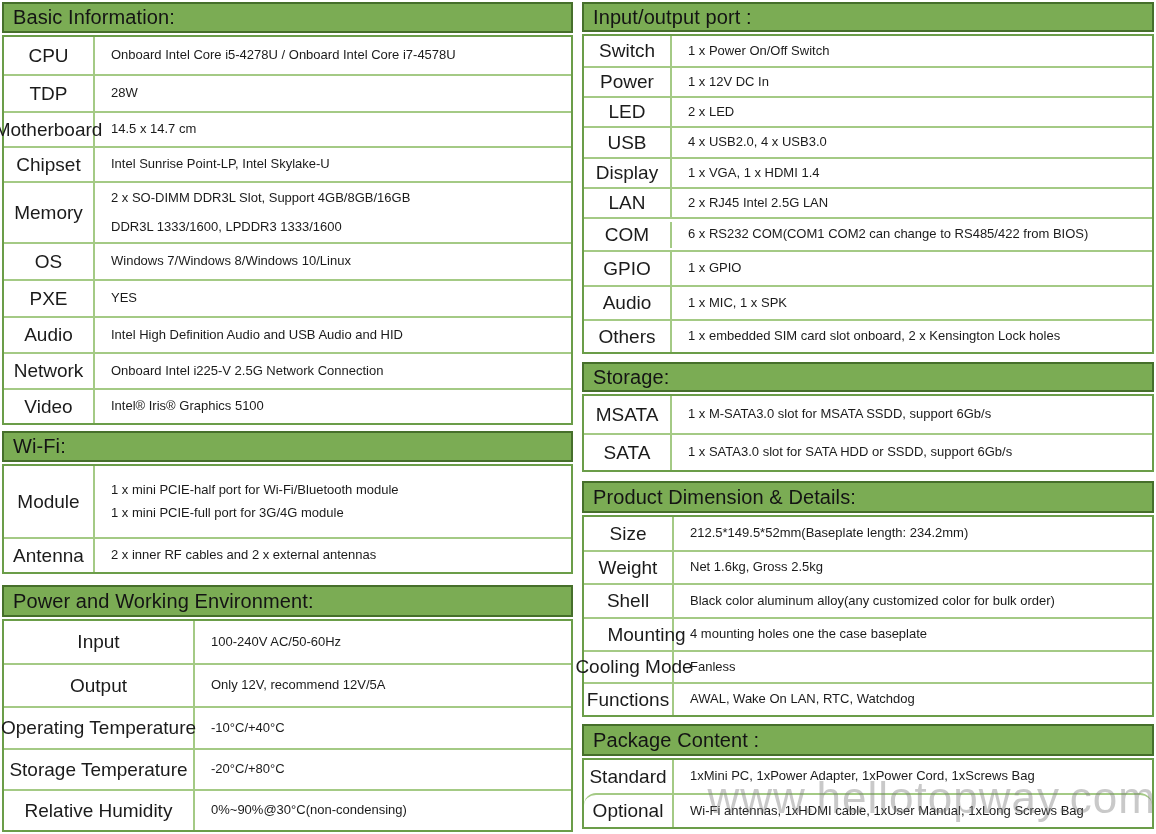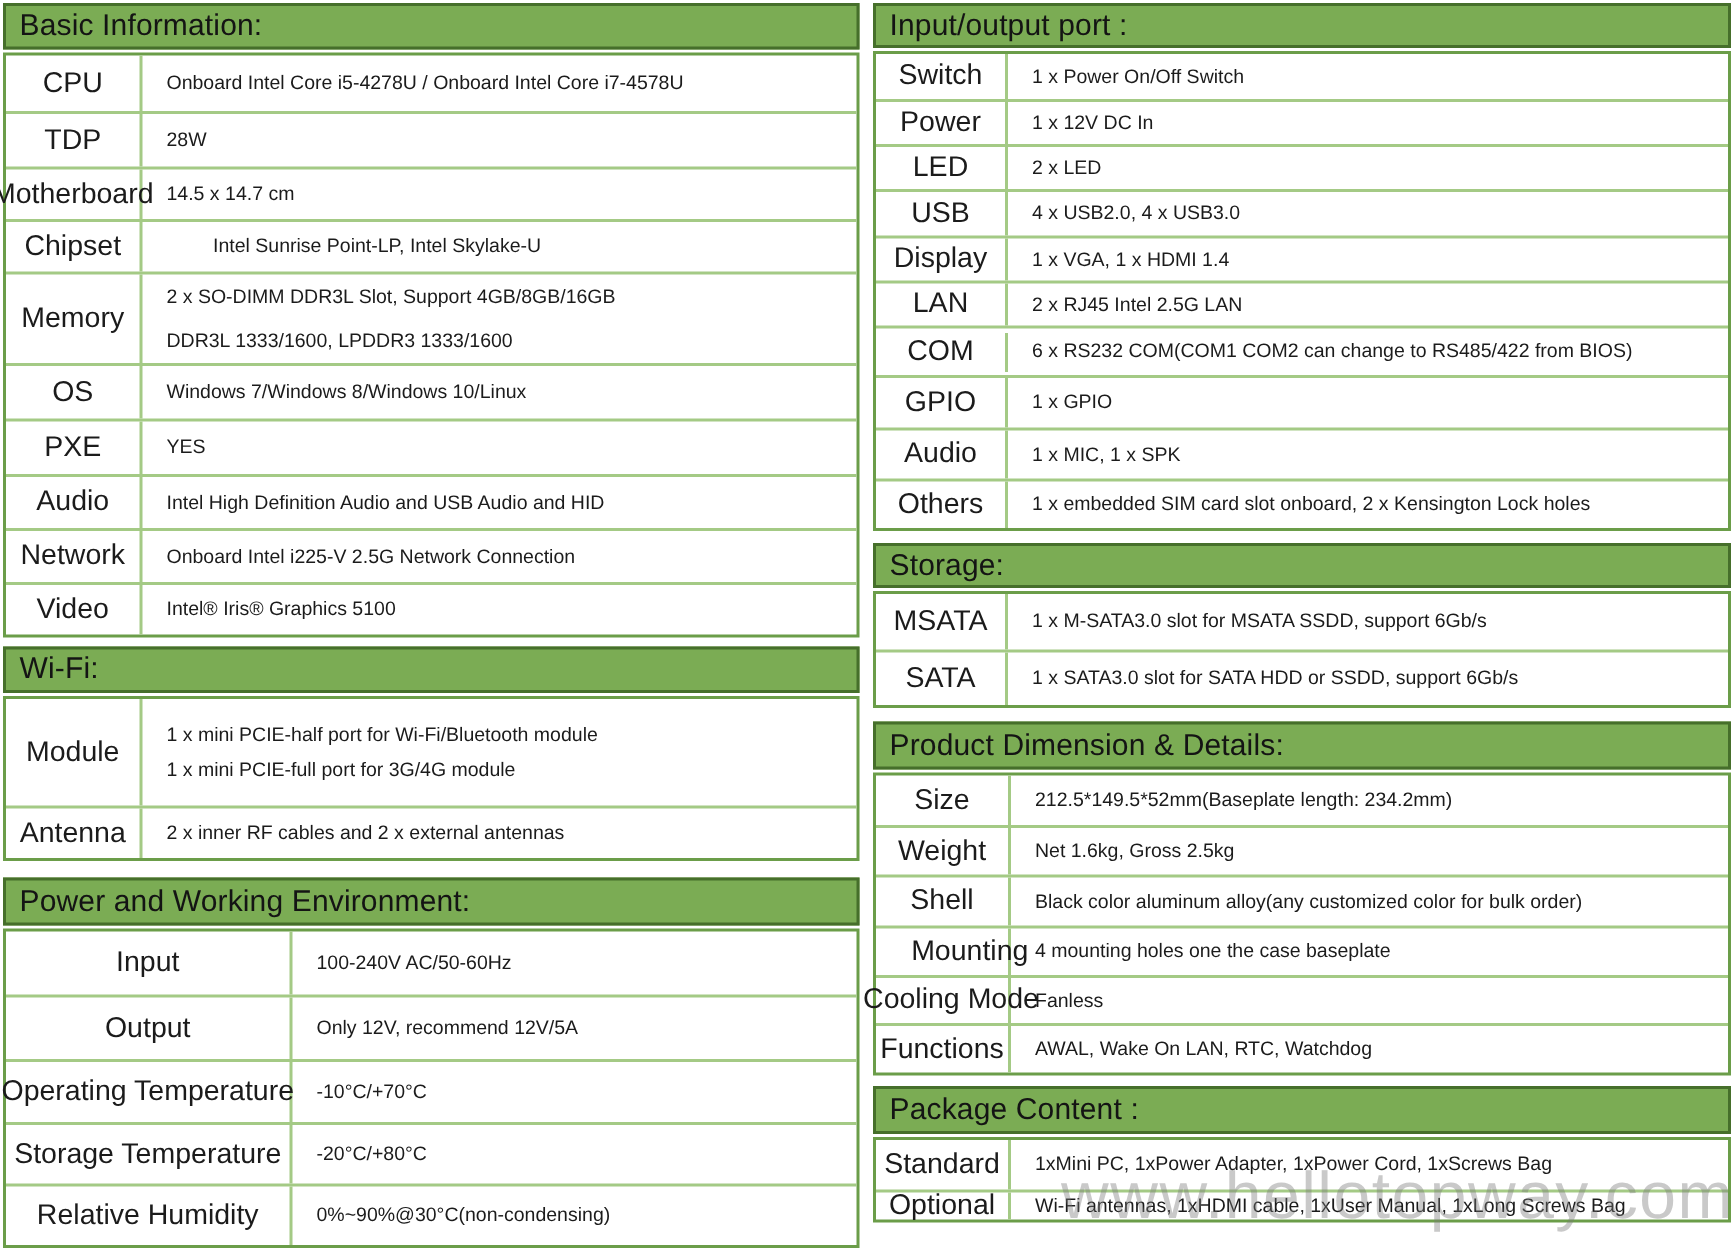--- a/index.html
+++ b/index.html
@@ -87,21 +87,21 @@
           <div class="cell value">
             <div class="line">28W</div>
           </div>
         </div>
         <div class="row" style="height: 35px;">
           <div class="cell label" style="width: 91px;">Motherboard</div>
           <div class="cell value">
             <div class="line">14.5 x 14.7 cm</div>
           </div>
         </div>
-        <div class="row" style="height: 35px; gap: 31px;">
+        <div class="row" style="height: 35px;">
           <div class="cell label" style="width: 91px;">Chipset</div>
           <div class="cell value">
             <div class="line">Intel Sunrise Point-LP, Intel Skylake-U</div>
           </div>
         </div>
         <div class="row" style="height: 61px;">
           <div class="cell label" style="width: 91px;">Memory</div>
           <div class="cell value" style="row-gap: 13px;">
             <div class="line">2 x SO-DIMM DDR3L Slot, Support 4GB/8GB/16GB</div>
             <div class="line">DDR3L 1333/1600, LPDDR3 1333/1600</div>
@@ -168,21 +168,21 @@
         </div>
         <div class="row" style="height: 43px;">
           <div class="cell label" style="width: 191px;">Output</div>
           <div class="cell value">
             <div class="line">Only 12V, recommend 12V/5A</div>
           </div>
         </div>
         <div class="row" style="height: 42px;">
           <div class="cell label" style="width: 191px;">Operating Temperature</div>
           <div class="cell value">
-            <div class="line">-10°C/+70°C</div>
+            <div class="line">-10°C/+40°C</div>
           </div>
         </div>
         <div class="row" style="height: 41px;">
           <div class="cell label" style="width: 191px;">Storage Temperature</div>
           <div class="cell value">
             <div class="line">-20°C/+80°C</div>
           </div>
         </div>
         <div class="row" style="height: 41px;">
           <div class="cell label" style="width: 191px;">Relative Humidity</div>
@@ -319,21 +319,21 @@
       <div class="band" style="height: 32px; margin-top: 7px;">
         <span class="band-title">Package Content :</span>
       </div>
       <div class="spec-table">
         <div class="row" style="height: 33px;">
           <div class="cell label" style="width: 90px;">Standard</div>
           <div class="cell value">
             <div class="line">1xMini PC, 1xPower Adapter, 1xPower Cord, 1xScrews Bag</div>
           </div>
         </div>
-        <div class="row" style="height: 20px;">
+        <div class="row" style="height: 34px; border-radius: 12px;">
           <div class="cell label" style="width: 90px;">Optional</div>
           <div class="cell value">
             <div class="line">Wi-Fi antennas, 1xHDMI cable, 1xUser Manual, 1xLong Screws Bag</div>
           </div>
         </div>
       </div>
     </div>
   <div class="watermark">www.hellotopway.com</div>
 </div>
 

